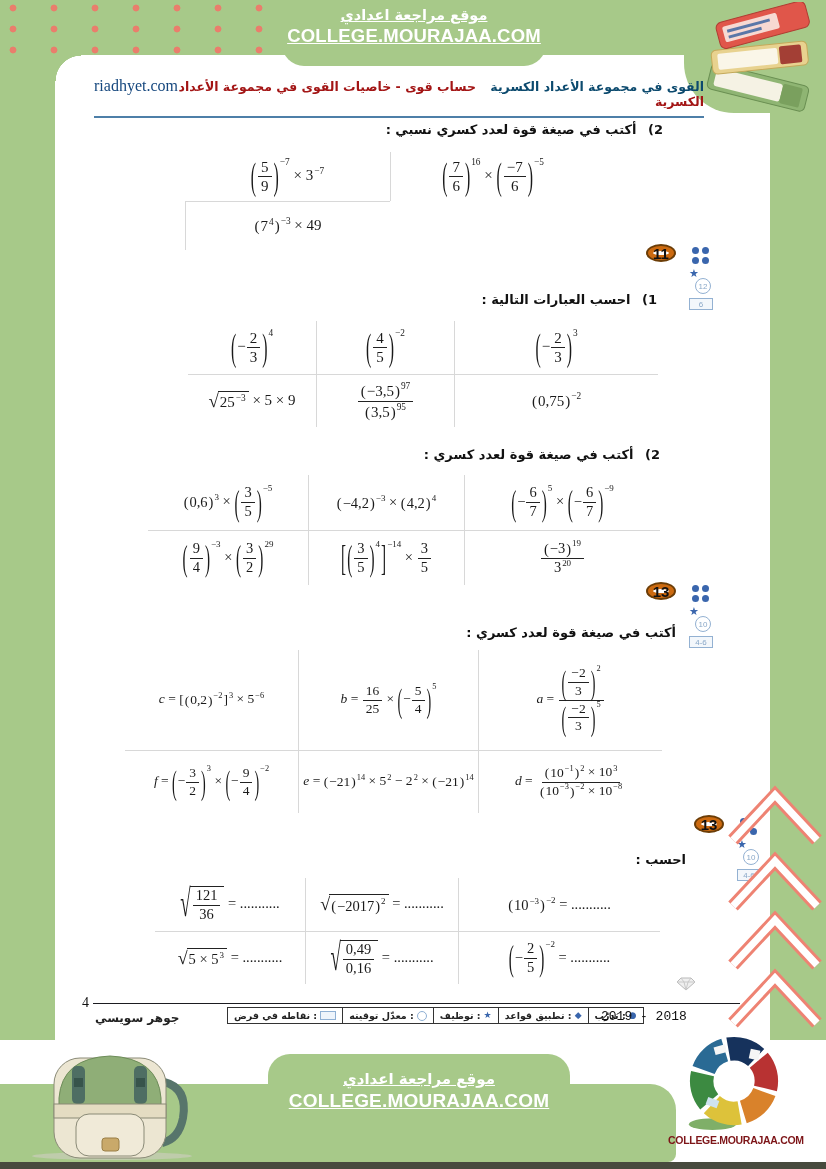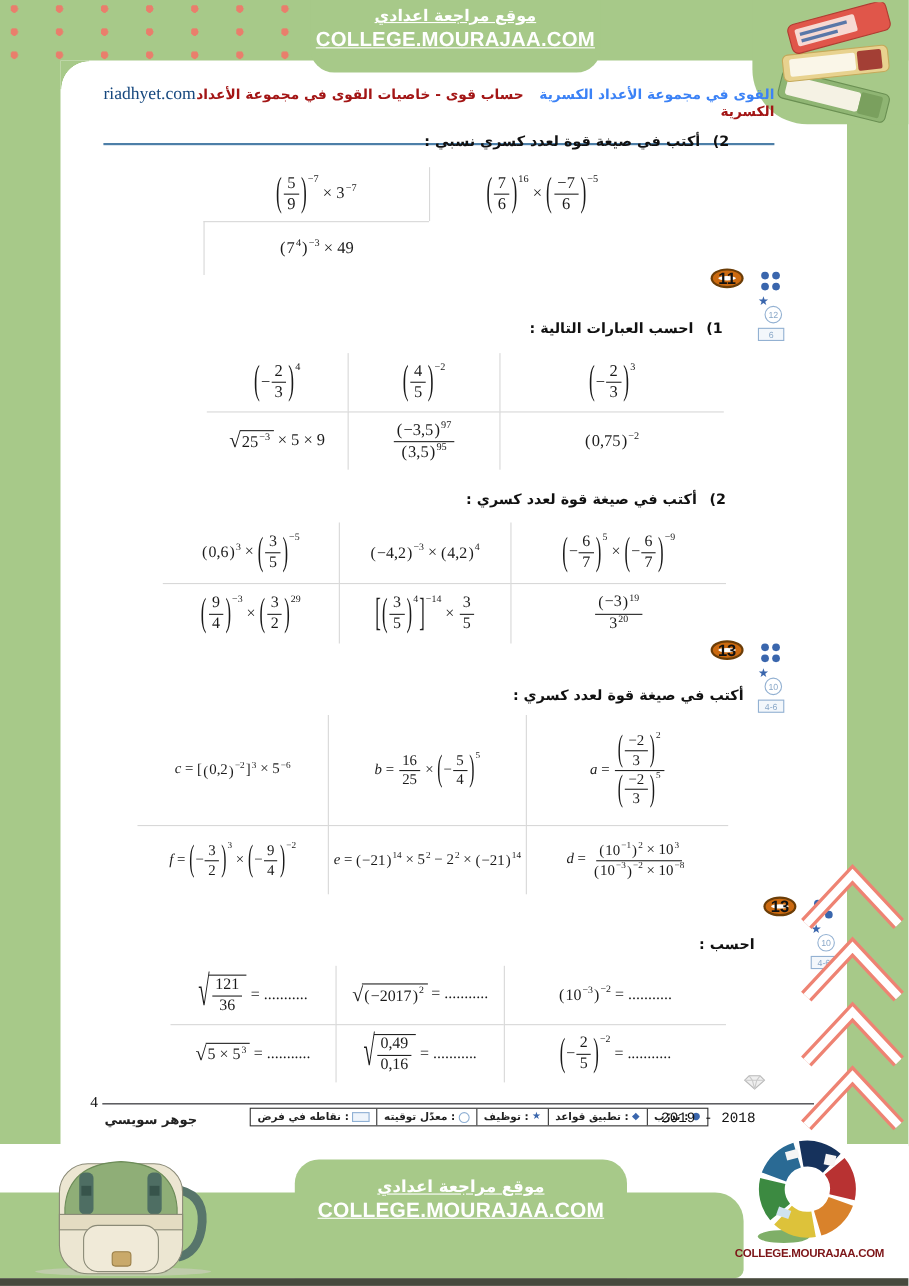--- a/index.html
+++ b/index.html
@@ -21,24 +21,24 @@
     border-bottom-left-radius:50px; }
 
   .htab{ position:absolute; left:282px; top:0; width:264px; height:66px; background:var(--green);
     border-radius:0 0 22px 22px; color:#fff; text-align:center; }
   .htab .l1{ margin-top:7px; font-size:14.5px; font-weight:bold; text-decoration:underline; }
   .htab .l2{ margin-top:2px; font-size:18.5px; font-weight:bold; text-decoration:underline;
     font-family:"Liberation Sans",sans-serif; letter-spacing:.2px; }
 
   
   .titlebar{ position:absolute; left:94px; top:77px; width:610px; border-bottom:2px solid #4d7fa8;
-    padding-bottom:22px; display:flex; justify-content:space-between; align-items:baseline; }
+    padding-bottom:7px; display:flex; justify-content:space-between; align-items:baseline; }
   .riad{ font-family:"Liberation Serif",serif; font-size:16px; color:#15477e; }
   .topic{ direction:rtl; font-size:12.5px; font-weight:bold; }
-  .topic .tblack{ color:#3b82f6; margin-left:10px; }
+  .topic .tblack{ color:#0c4a6e; margin-left:10px; }
   .topic .tred{ color:#a31515; }
 
   
   .hd{ position:absolute; direction:rtl; font-size:13px; font-weight:bold; color:#111; white-space:nowrap; }
   .hnum{ margin-left:7px; }
   .hnum:empty{ margin:0; }
 
   
   .tbl{ position:absolute; display:grid; font-family:"Liberation Serif",serif; color:#1a1a1a; }
   #tA{ left:185px; top:152px; width:410px; grid-template-columns:1fr 1fr; grid-auto-rows:49px; font-size:15px; }

